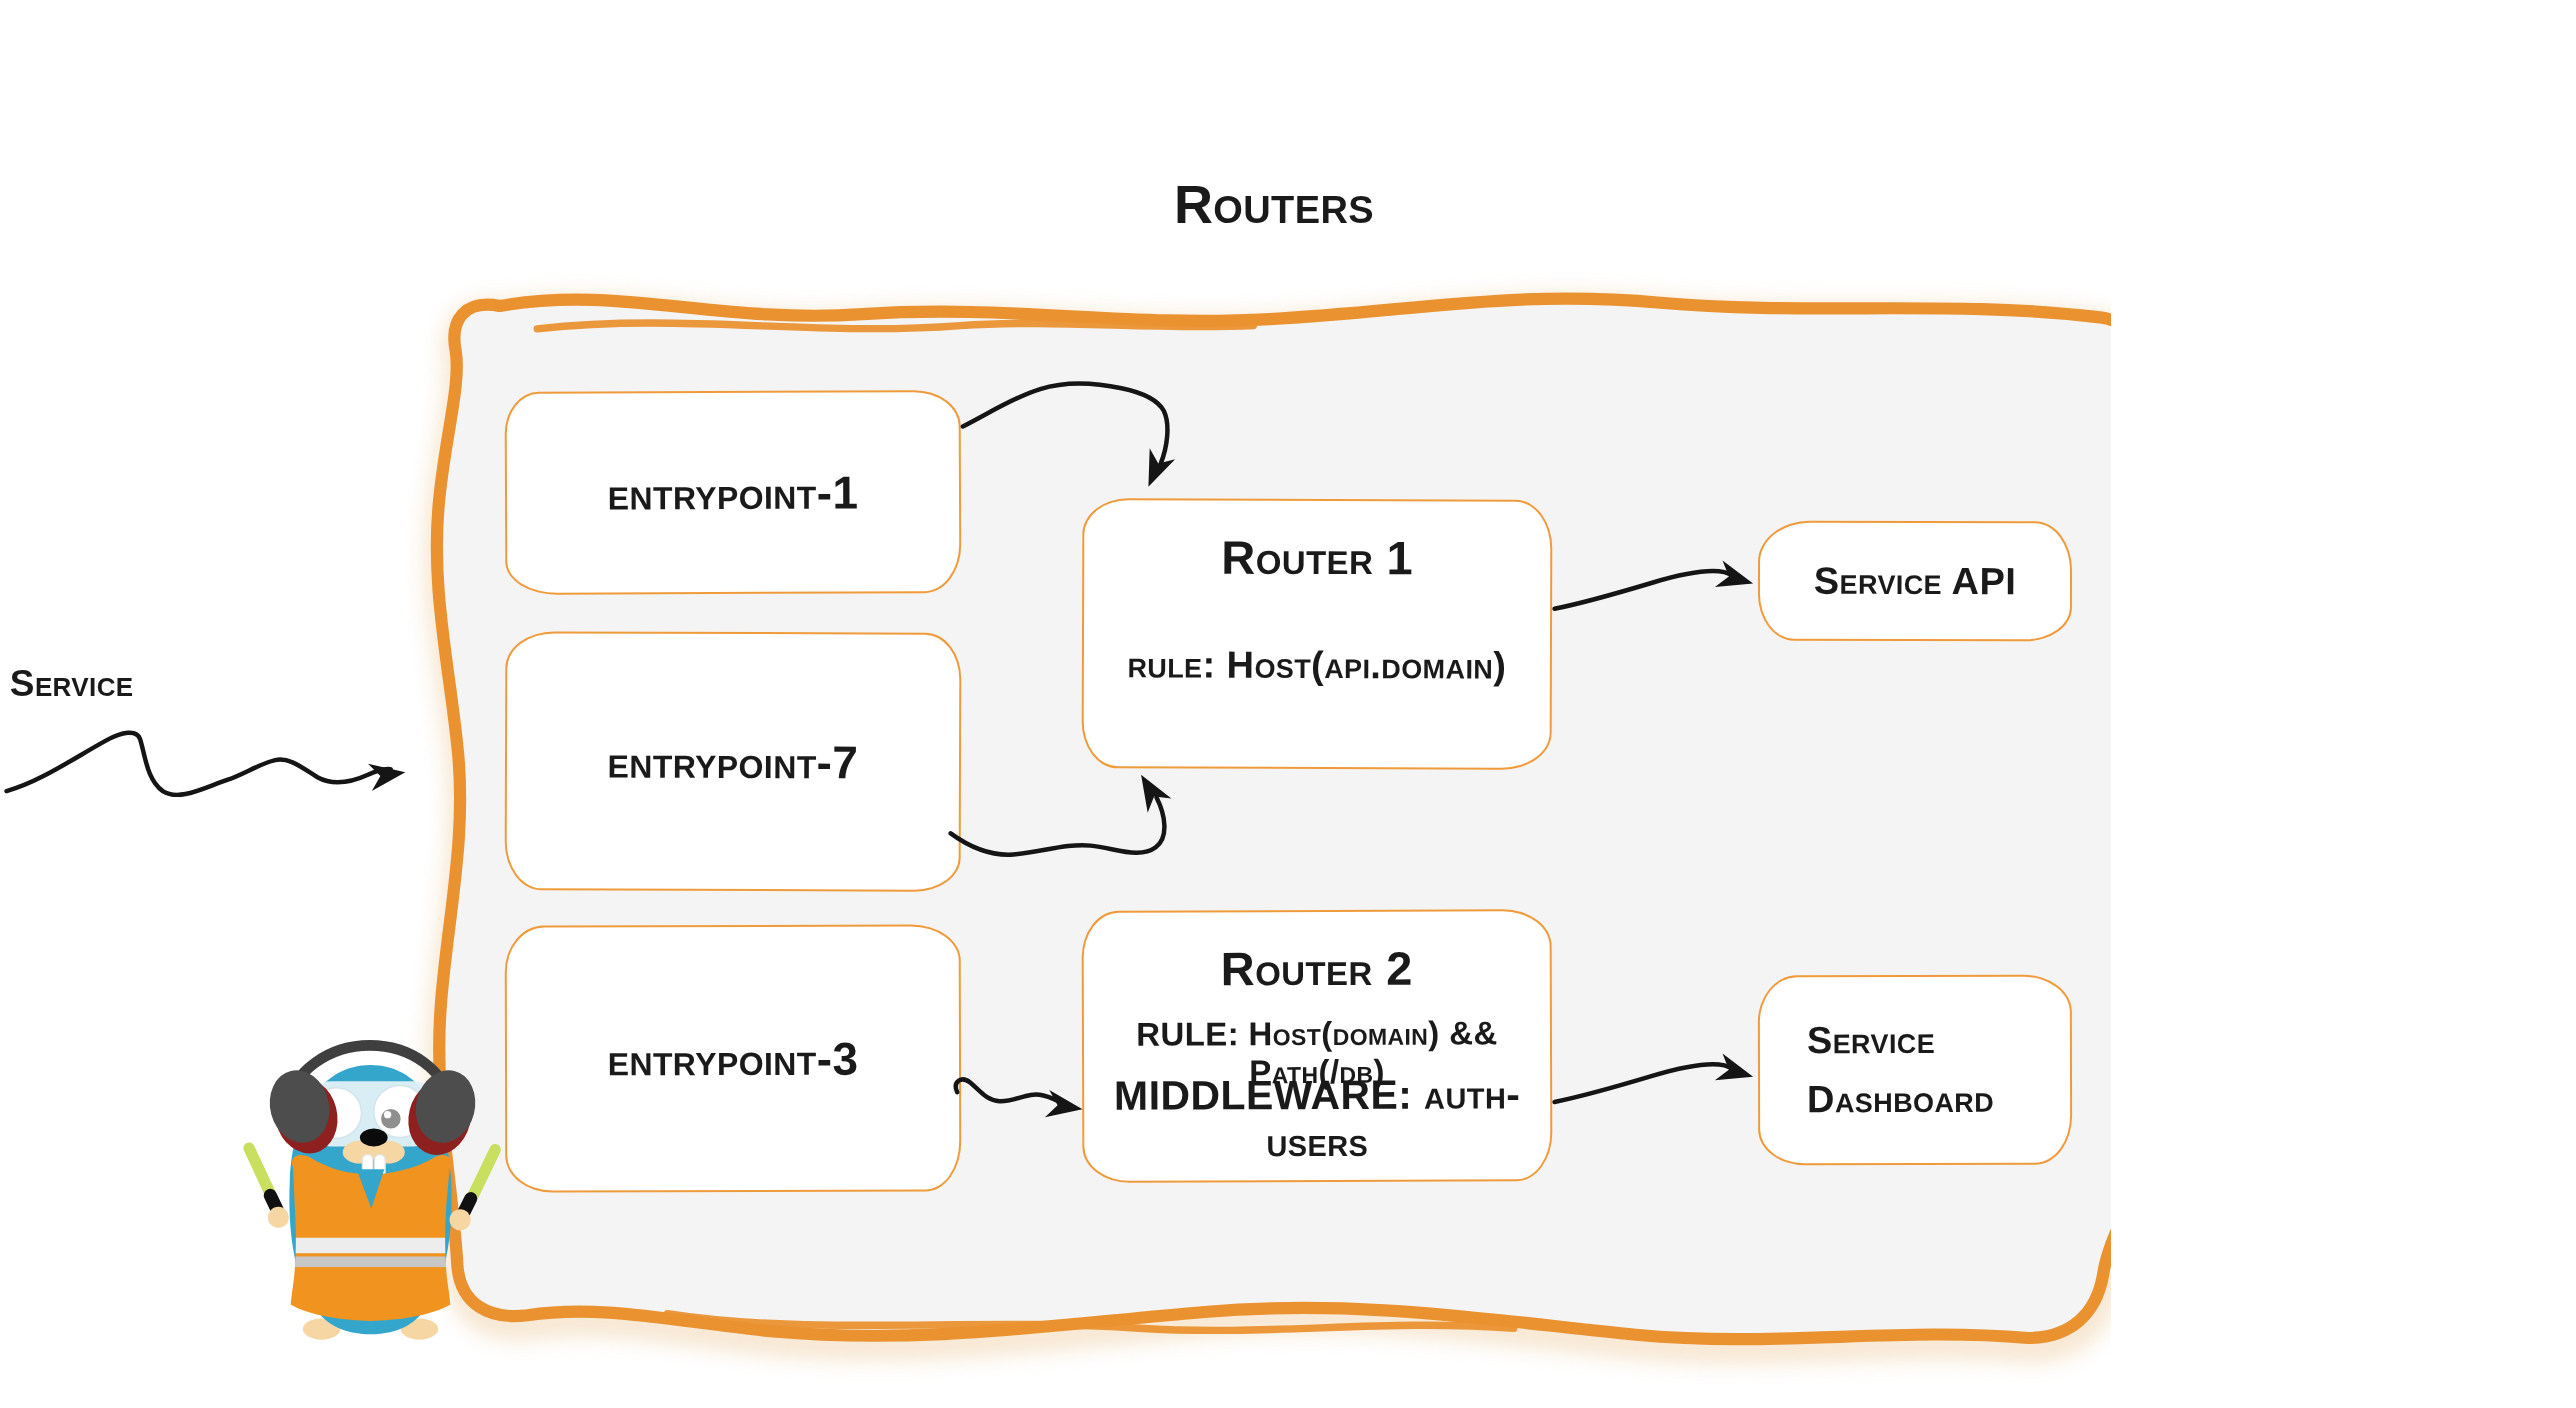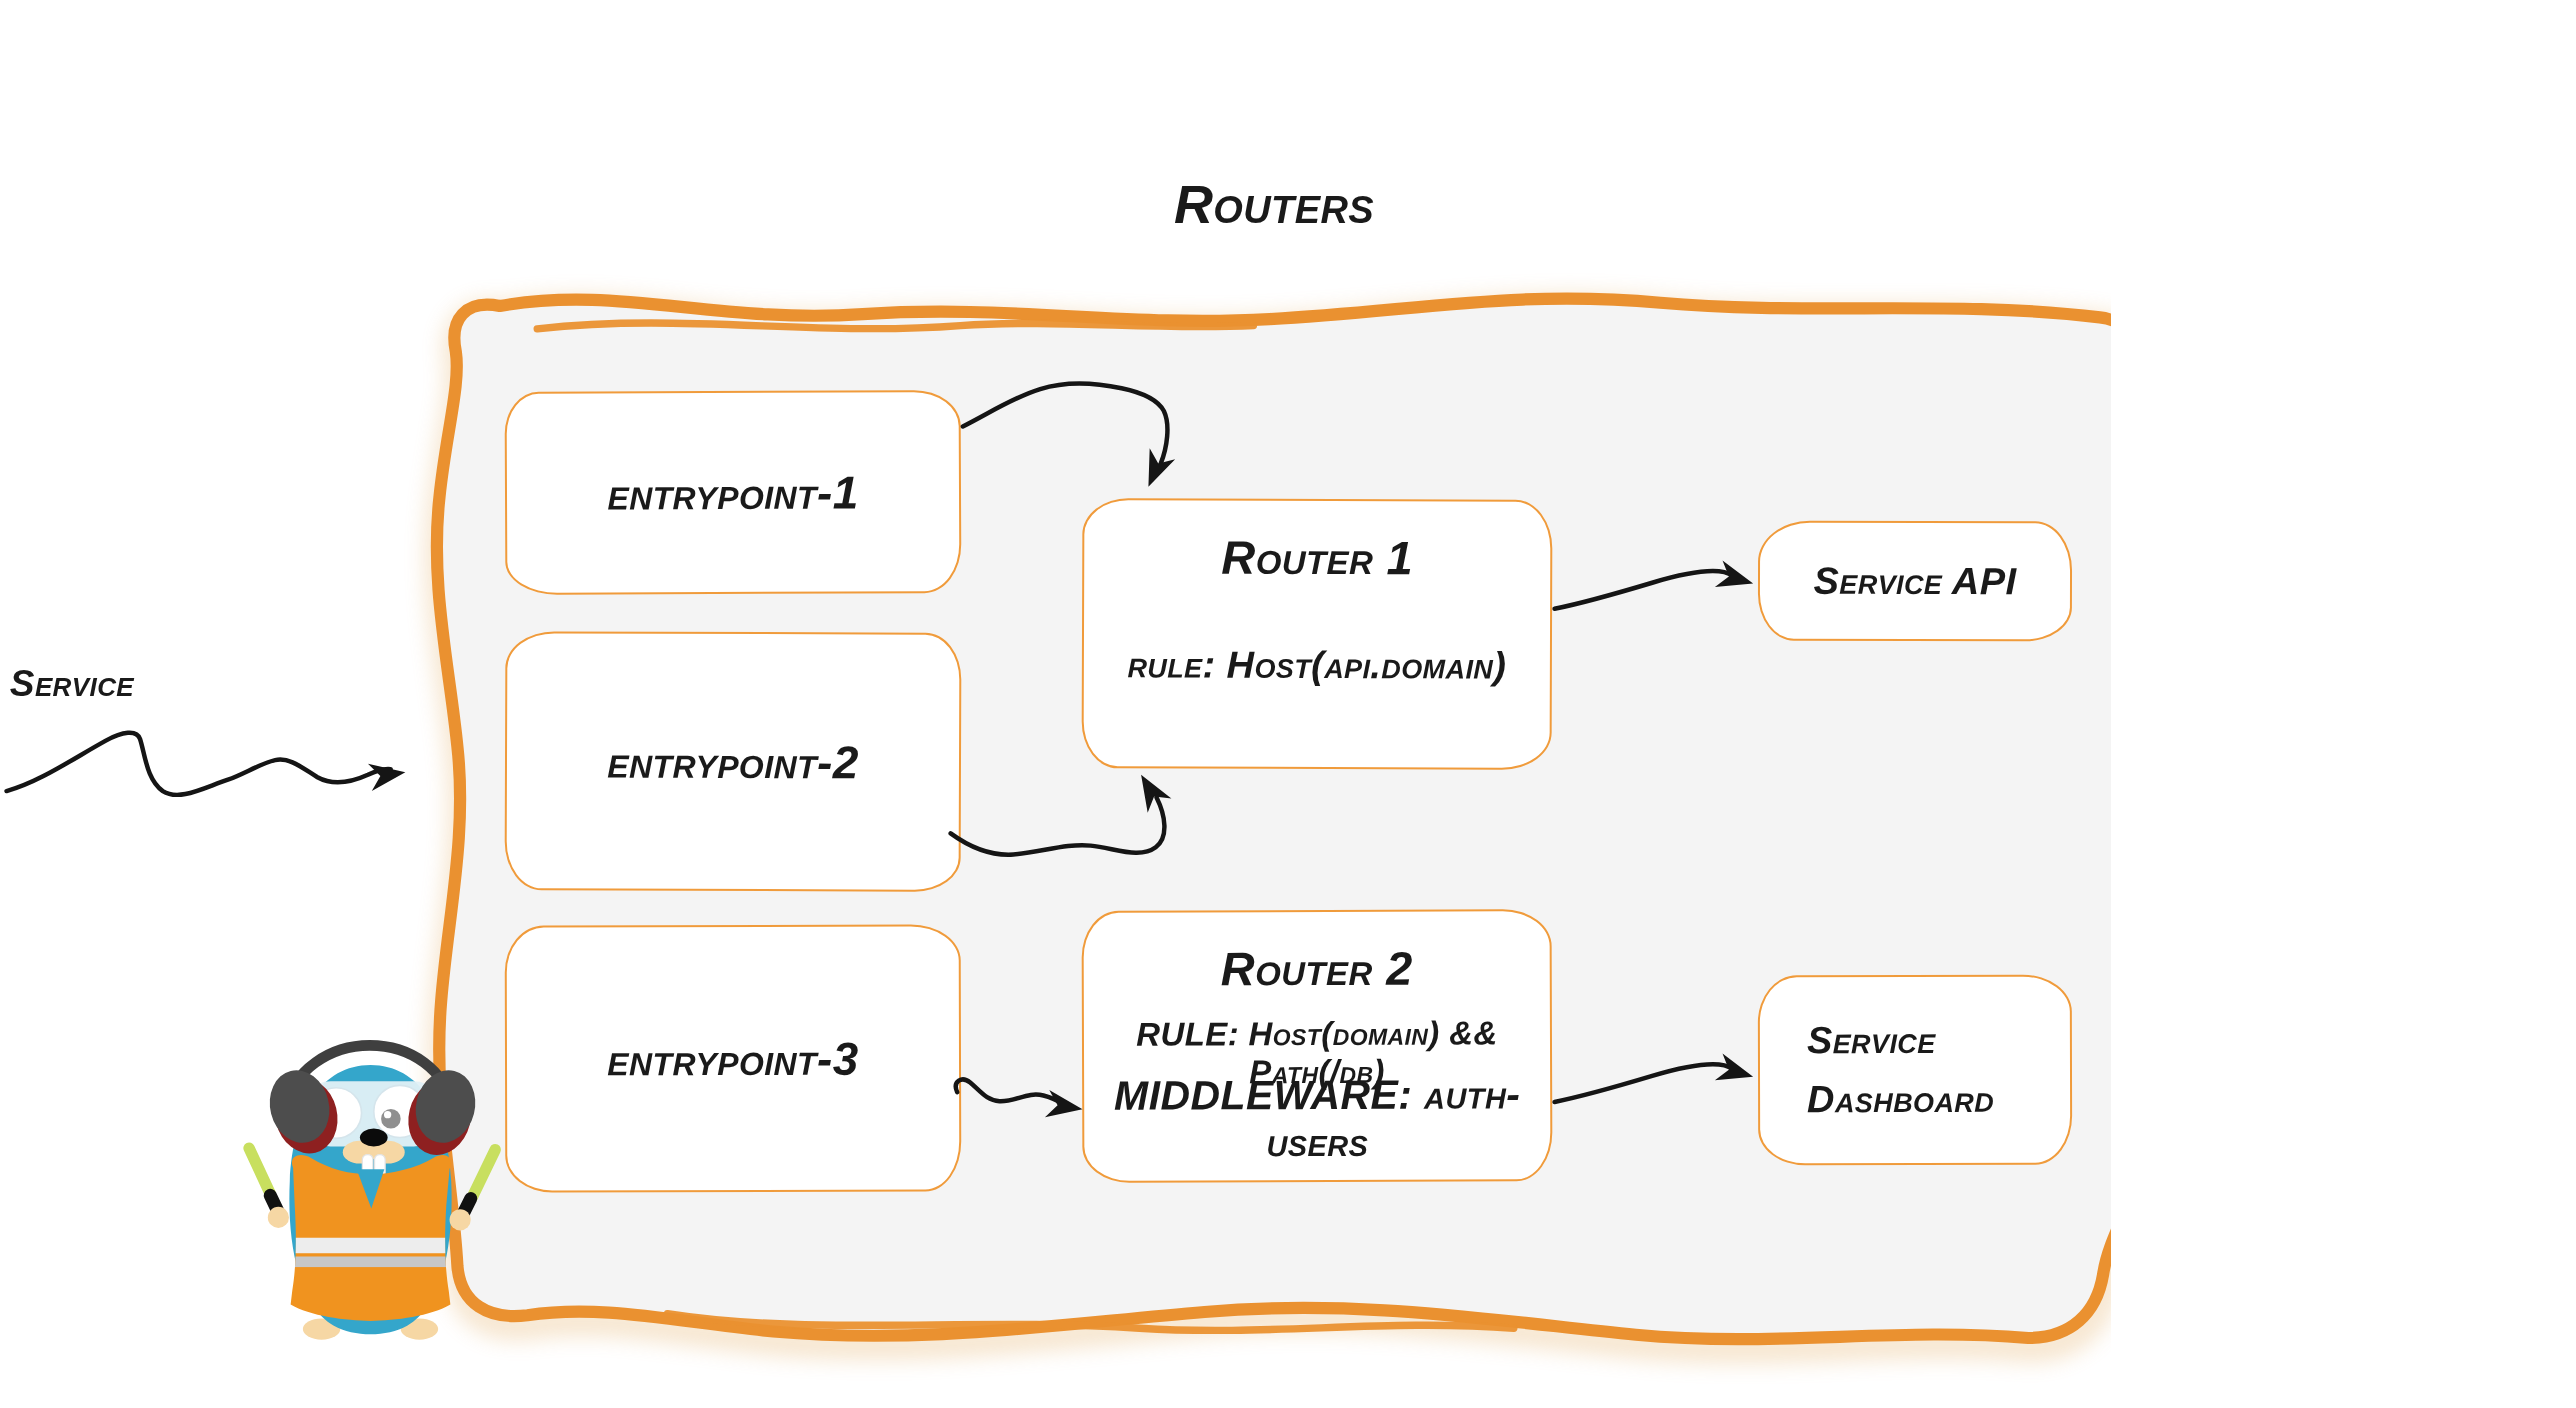--- a/index.html
+++ b/index.html
@@ -12,21 +12,20 @@
   }
   *{margin:0;padding:0;box-sizing:border-box;}
   html,body{background:#ffffff;}
   .canvas{
     position:relative;
     width:2111px;height:1408px;
     overflow:hidden;
     background:#ffffff;
     font-family:"Liberation Sans", sans-serif;
     color:var(--ink,#1A1A1A);
-    font-style:italic;
   }
   svg.layer{position:absolute;left:0;top:0;width:2576px;height:1408px;pointer-events:none;}
   .container-outline{fill:var(--panel-fill,#F4F4F4);stroke:var(--accent-orange,#EA9130);stroke-width:15;stroke-linejoin:round;}
   .container-accent{fill:none;stroke:var(--accent-orange,#EA9130);stroke-width:9;stroke-linecap:round;opacity:.95;}
   .container-wash{fill:none;stroke:#DFA14D;stroke-width:34;opacity:.28;}
   .squiggle{fill:none;stroke:#151515;stroke-width:5.5;stroke-linecap:round;stroke-linejoin:round;}
   .arrowhead{fill:#151515;}
   .hand-text{
     font-variant-caps:small-caps;
     font-weight:600;
@@ -84,21 +83,21 @@
   </svg>
 
   <div class="diagram-title hand-text">Routers</div>
 
   <div class="requests-label hand-text">Service</div>
 
   <div class="box ep-box ep-1">
     <span class="hand-text hand-label">entrypoint-1</span>
   </div>
   <div class="box ep-box ep-2">
-    <span class="hand-text hand-label">entrypoint-2</span>
+    <span class="hand-text hand-label">entrypoint-7</span>
   </div>
   <div class="box ep-box ep-3">
     <span class="hand-text hand-label">entrypoint-3</span>
   </div>
 
   <div class="box router-box router-1">
     <div class="router-line router-name hand-text">Router 1</div>
     <div class="router-line router-rule hand-text">rule: Host(api.domain)</div>
   </div>
   <div class="box router-box router-2">

